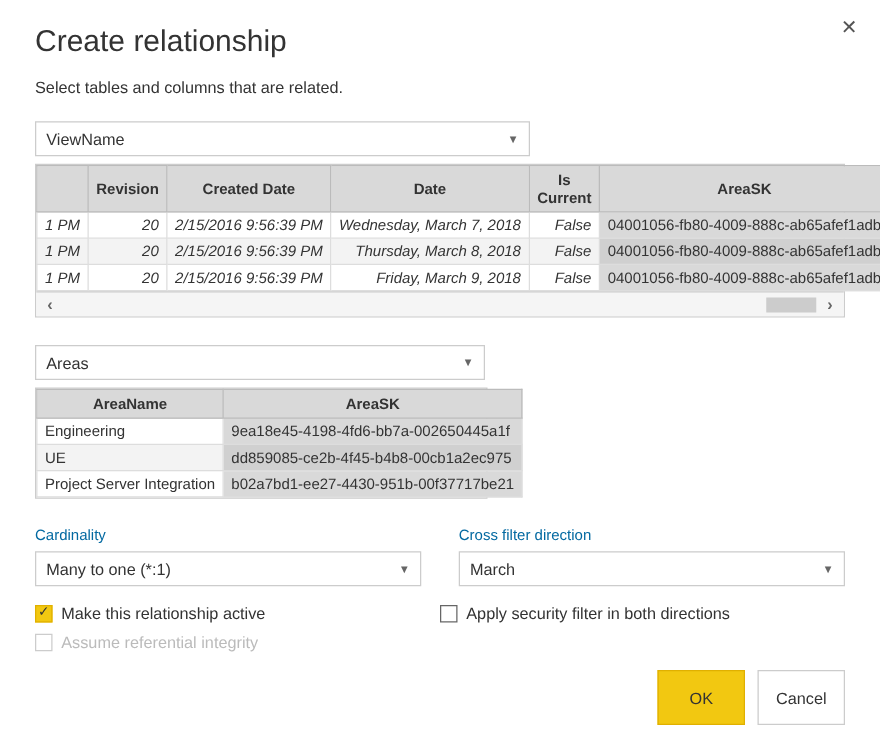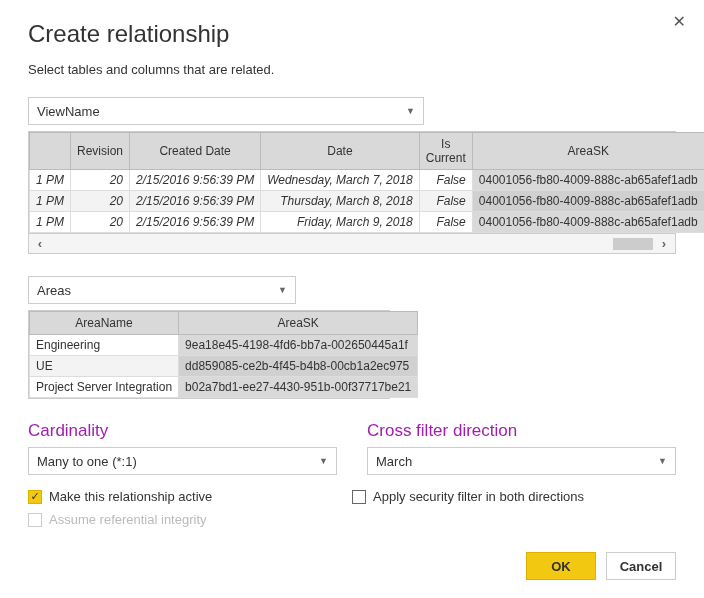--- a/index.html
+++ b/index.html
@@ -6,46 +6,46 @@
 body { font-family: "Segoe UI", Arial, sans-serif; background: #fff; color: #333; font-size: 13px; }
 .dialog { width: 704px; height: 598px; padding: 20px 28px; position: relative; }
 .close-btn { position: absolute; top: 12px; right: 18px; font-size: 16px; color: #555; cursor: pointer; }
 .title { font-size: 24px; font-weight: 300; color: #333; margin-bottom: 14px; }
 .subtitle { font-size: 13px; color: #333; margin-bottom: 20px; }
 .dropdown { border: 1px solid #ccc; height: 28px; display: flex; align-items: center; padding: 0 8px; justify-content: space-between; background: #fff; cursor: pointer; }
 .dropdown .caret { font-size: 9px; color: #666; }
 .dd1 { width: 396px; margin-bottom: 6px; }
 .table-wrap { border: 1px solid #ccc; }
 .tbl { width: 100%; border-collapse: collapse; font-size: 12px; }
-.tbl th { background: #d9d9d9; border: 1px solid #bbb; padding: 4px 6px; font-weight: 400; text-align: center; color: #333; }
+.tbl th { background: #d9d9d9; border: 1px solid #bbb; padding: 4px 6px; font-weight: 700; text-align: center; color: #333; }
 .tbl td { border: 1px solid #ddd; padding: 3px 6px; white-space: nowrap; }
 .tbl .i { font-style: italic; text-align: right; }
 .tbl th.hl, .tbl td.hl { background: #d9d9d9; }
 .tbl tr.even td { background: #f3f3f3; }
 .tbl tr.even td.hl { background: #d0d0d0; }
 .scrollbar { display: flex; height: 20px; border-top: 1px solid #ccc; background: #f5f5f5; align-items: center; }
 .sb-arrow { width: 22px; text-align: center; font-size: 13px; color: #666; cursor: pointer; font-weight: bold; }
 .sb-track { flex: 1; height: 12px; position: relative; }
 .sb-thumb { position: absolute; right: 0; width: 40px; height: 12px; background: #ccc; top: 0; }
 .section2 { margin-top: 22px; }
-.dd2 { width: 268px; margin-bottom: 6px; }
+.dd2 { width: 360px; margin-bottom: 6px; }
 .table2-wrap { width: 362px; border: 1px solid #ccc; }
 .options { display: flex; gap: 30px; margin-top: 22px; }
 .optcol { flex: 1; }
-.optlabel { font-size: 17px; color: #a21caf; margin-bottom: 6px; }
+.optlabel { font-size: 12px; color: #0369a1; margin-bottom: 6px; }
 .dd3 { width: 100%; }
 .checks { margin-top: 14px; display: flex; }
 .checkcol { flex: 1; }
 .chk-row { display: flex; align-items: center; gap: 7px; margin-bottom: 8px; font-size: 13px; }
 .chk-box { width: 14px; height: 14px; border: 1px solid #666; display: flex; align-items: center; justify-content: center; font-size: 11px; line-height: 1; }
 .chk-box.checked { background: #f2c811; border-color: #e0b000; color: #333; }
 .chk-box.disabled { border-color: #ccc; }
 .chk-row.disabled { color: #bbb; }
 .buttons { position: absolute; bottom: 18px; right: 28px; display: flex; gap: 10px; }
-.btn { min-width: 70px; height: 28px; border: 1px solid #ccc; background: #fff; display: flex; align-items: center; justify-content: center; font-size: 13px; cursor: pointer; font-weight: bold; }
+.btn { min-width: 70px; height: 44px; border: 1px solid #ccc; background: #fff; display: flex; align-items: center; justify-content: center; font-size: 13px; cursor: pointer; }
 .btn.primary { background: #f2c811; border-color: #e0b000; }
 </style>
 </head>
 <body>
 
 <div class="dialog">
   <div class="close-btn">✕</div>
   <div class="title">Create relationship</div>
   <div class="subtitle">Select tables and columns that are related.</div>
 

